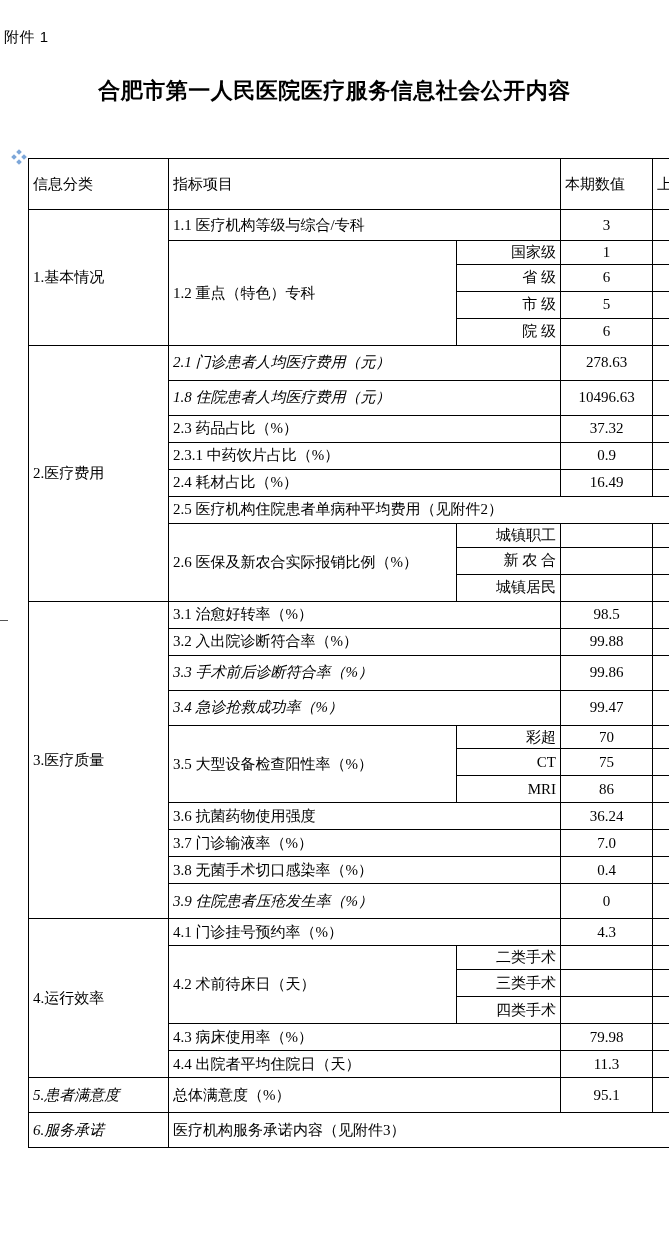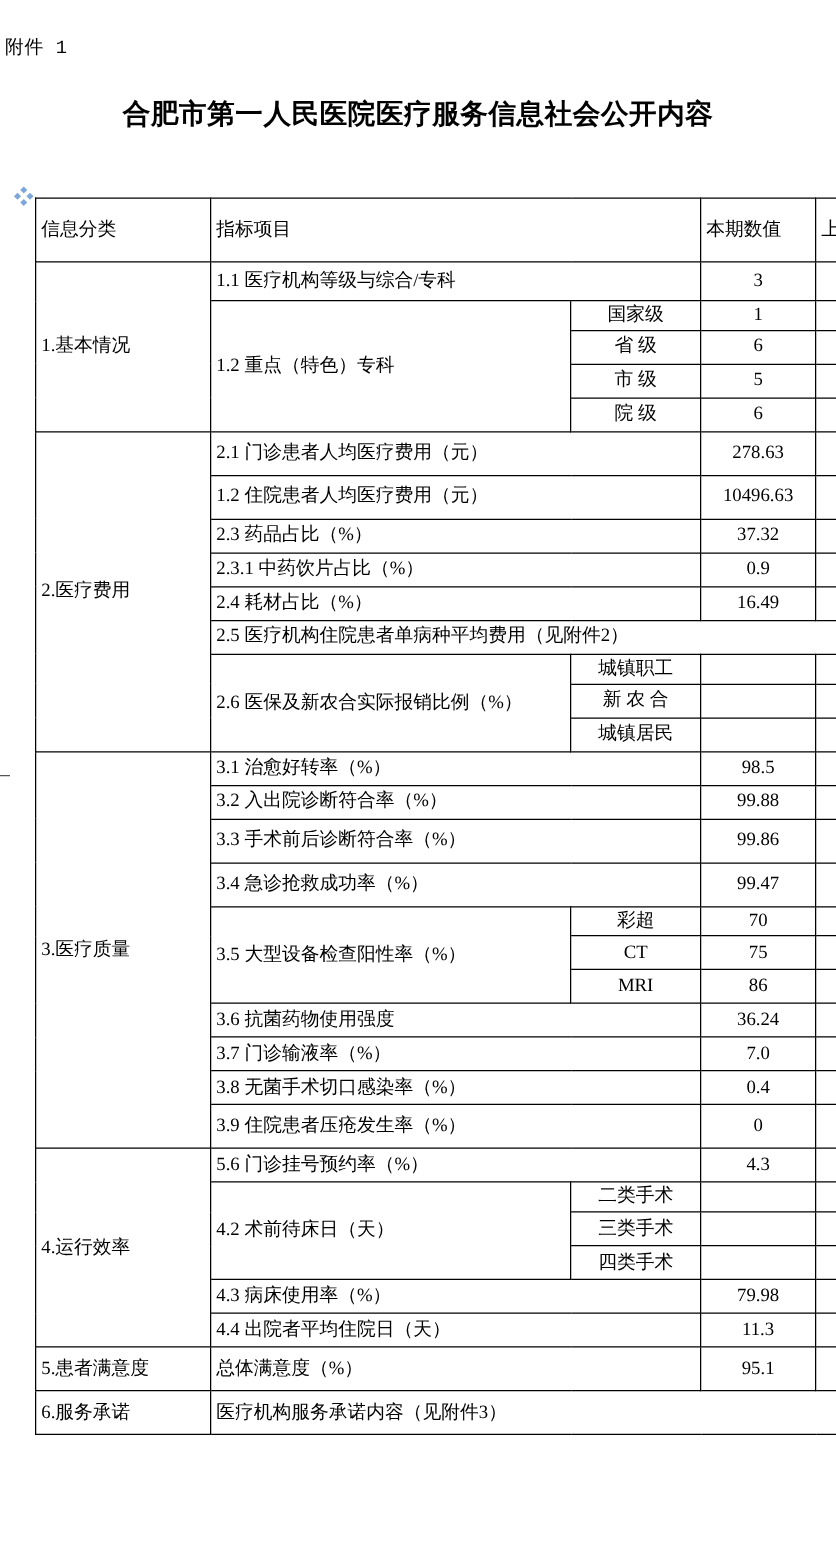--- a/index.html
+++ b/index.html
@@ -13,21 +13,21 @@
     position: relative;
     font-family: "Liberation Serif", "DejaVu Serif", serif;
     color: #000;
     overflow: hidden;
   }
   .attach-label {
     position: absolute;
     top: 28px;
     left: 4px;
     font-size: 15px;
-    font-family: Liberation Mono, monospace;
+    font-family: Liberation Sans, sans-serif;
     letter-spacing: 0.5px;
   }
   .doc-title {
     position: absolute;
     top: 76px;
     left: 0;
     width: 669px;
     text-align: center;
     font-size: 22px;
     font-weight: bold;
@@ -80,22 +80,22 @@
   }
   .c-cat   { width: 140px; text-align: center; }
   .c-item  { width: 288px; }
   .c-sub   { width: 104px; text-align: center; }
   .c-num   { width: 92px;  text-align: center; }
 
   .hdr td { text-align: left; height: 46px; font-size: 16px; }
   .cat-cell { text-align: left; font-size: 16px; }
   .item-cell { text-align: left; padding-left: 8px; margin-left: 24px; }
   .num-cell { text-align: center; }
-  .sub-cell { text-align: center; }
-  .r-tall { height: 30px; }
+  .sub-cell { text-align: right; }
+  .r-tall { height: 30px; font-style: italic; }
   .r-mid  { height: 26px; }
   .r-small{ height: 22px; }
   .nowrapbreak { word-break: break-all; }
 </style>
 </head>
 <body>
 
 <div class="attach-label">附件 1</div>
 
 <div class="doc-title">合肥市第一人民医院医疗服务信息社会公开内容</div>
@@ -153,21 +153,21 @@
       <td class="num-cell"></td>
     </tr>
 
     <tr>
       <td class="cat-cell" rowspan="9">2.医疗费用</td>
       <td class="item-cell r-tall" colspan="2">2.1 门诊患者人均医疗费用（元）</td>
       <td class="num-cell">278.63</td>
       <td class="num-cell">275.78</td>
     </tr>
     <tr>
-      <td class="item-cell r-tall" colspan="2">1.2 住院患者人均医疗费用（元）</td>
+      <td class="item-cell r-tall" colspan="2">1.8 住院患者人均医疗费用（元）</td>
       <td class="num-cell nowrapbreak">10496.63</td>
       <td class="num-cell nowrapbreak">10464.71</td>
     </tr>
     <tr>
       <td class="item-cell r-small" colspan="2">2.3 药品占比（%）</td>
       <td class="num-cell">37.32</td>
       <td class="num-cell">37.33</td>
     </tr>
     <tr>
       <td class="item-cell r-small" colspan="2">2.3.1 中药饮片占比（%）</td>
@@ -252,21 +252,21 @@
       <td class="num-cell">0.6</td>
     </tr>
     <tr>
       <td class="item-cell r-tall" colspan="2">3.9  住院患者压疮发生率（%）</td>
       <td class="num-cell">0</td>
       <td class="num-cell">0</td>
     </tr>
 
     <tr>
       <td class="cat-cell" rowspan="6">4.运行效率</td>
-      <td class="item-cell r-small" colspan="2">5.6  门诊挂号预约率（%）</td>
+      <td class="item-cell r-small" colspan="2">4.1  门诊挂号预约率（%）</td>
       <td class="num-cell">4.3</td>
       <td class="num-cell">7.7</td>
     </tr>
     <tr>
       <td class="item-cell r-small" rowspan="3">4.2  术前待床日（天）</td>
       <td class="sub-cell">二类手术</td>
       <td class="num-cell"></td>
       <td class="num-cell"></td>
     </tr>
     <tr>

